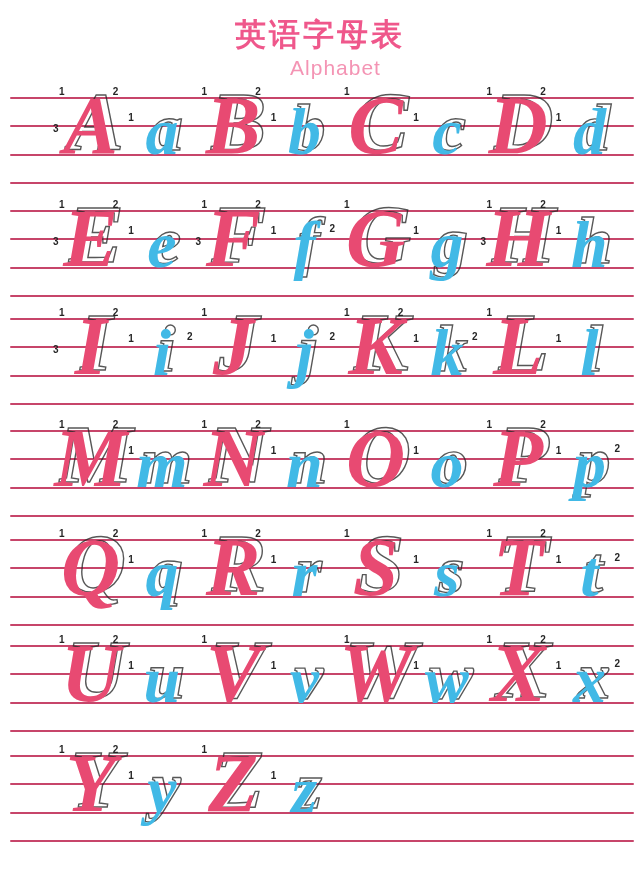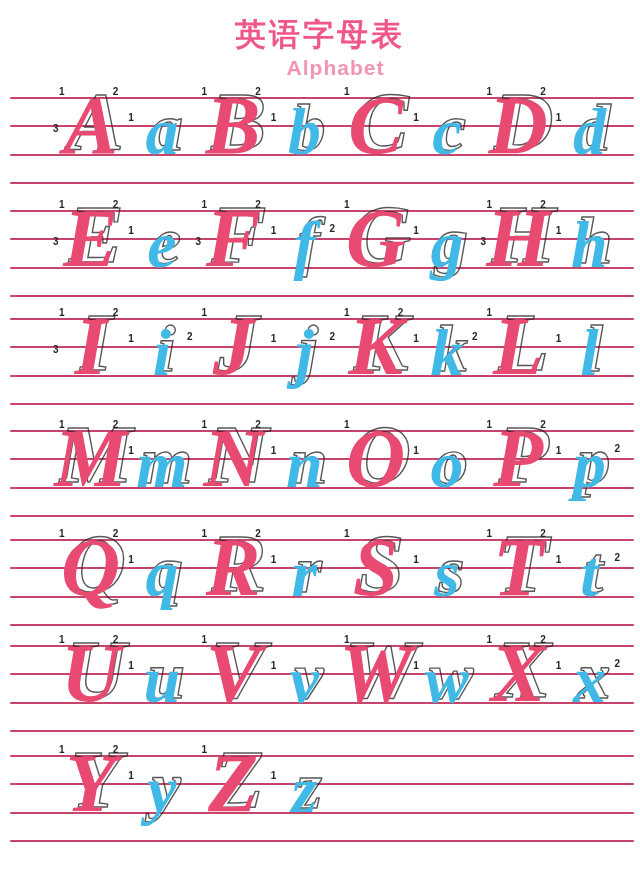--- a/index.html
+++ b/index.html
@@ -22,21 +22,21 @@
   }
   .title{
     position:absolute;top:14px;left:0;width:100%;
     text-align:center;
     font-size:31px;font-weight:bold;letter-spacing:3px;
     color:var(--title);
   }
   .subtitle{
     position:absolute;top:56px;left:0;width:100%;
     text-align:center;
-    font-size:21px;font-weight:bold;letter-spacing:1px;
+    font-size:21px;font-weight:normal;letter-spacing:1px;
     color:var(--subtitle);
     padding-left:31px;
   }
   #rows{position:absolute;top:0;left:0;width:100%;height:100%;}
   .row{position:absolute;left:0;right:0;height:85px;}
   .row:nth-child(1){top:97px;}
   .row:nth-child(2){top:210px;}
   .row:nth-child(3){top:318px;}
   .row:nth-child(4){top:430px;}
   .row:nth-child(5){top:539px;}

